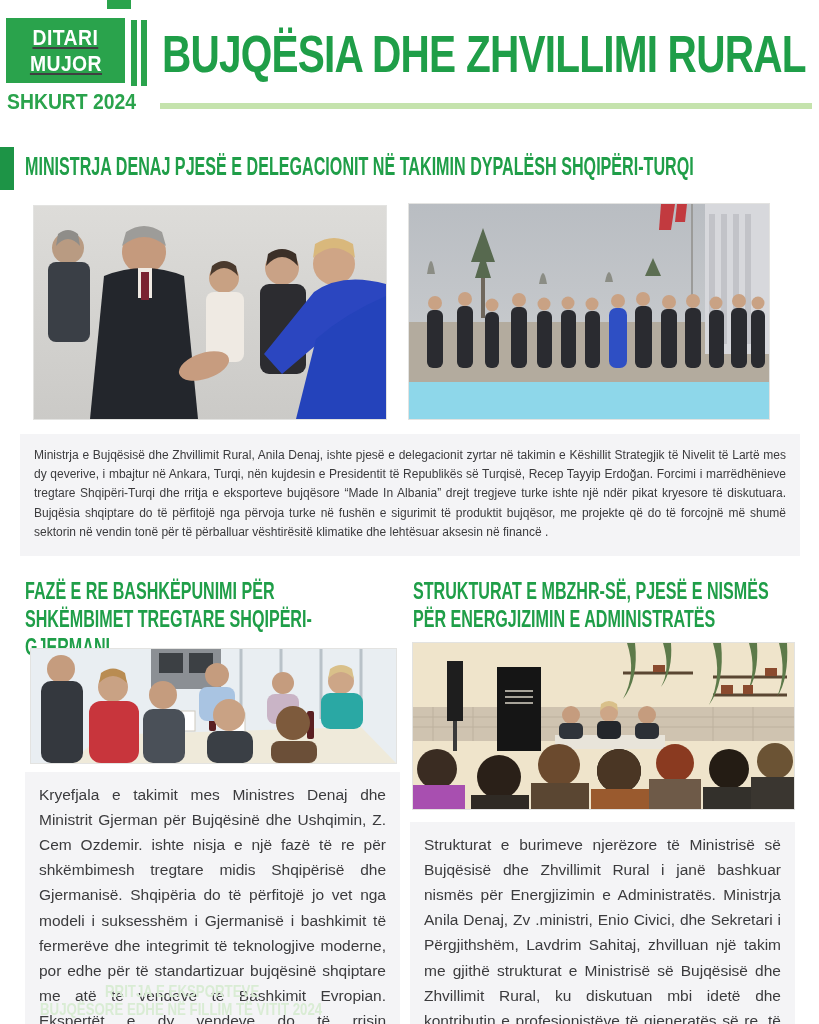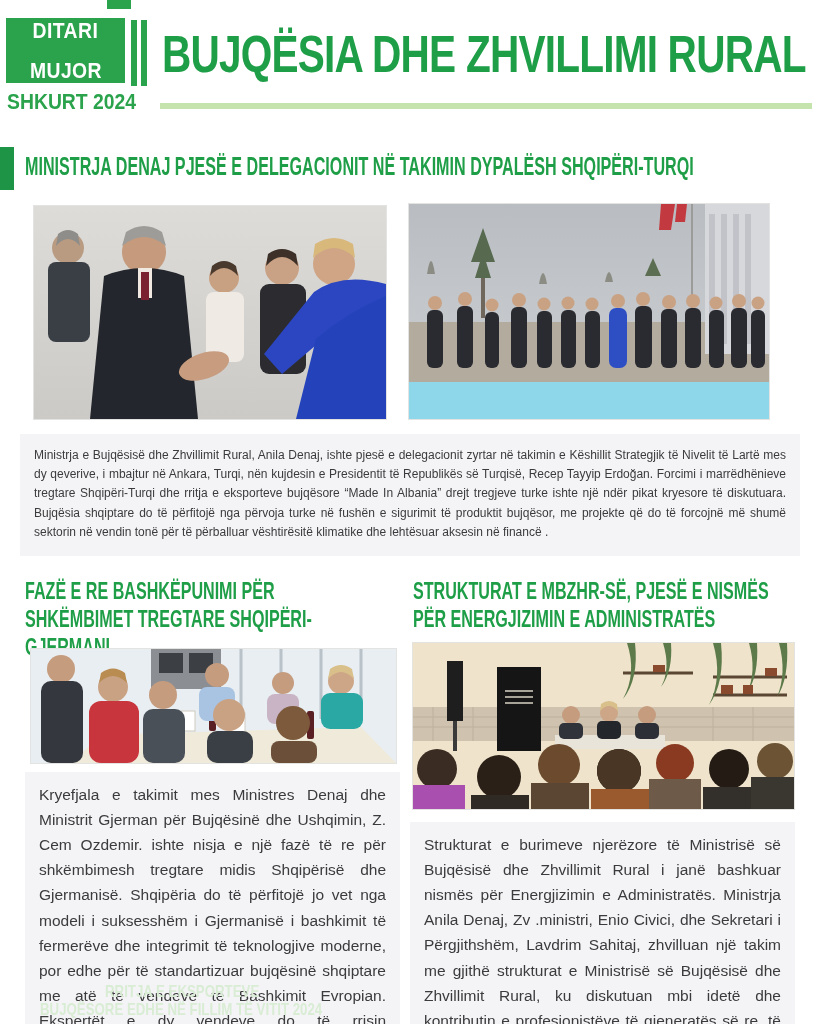--- a/index.html
+++ b/index.html
@@ -4,21 +4,21 @@
 <style>
   html,body{margin:0;padding:0;background:#ffffff;}
   body{width:819px;height:1024px;position:relative;overflow:hidden;
        font-family:"Liberation Sans", sans-serif;color:#3f3f41;}
 
   .abs{position:absolute;}
 
   
   .top-square{left:107px;top:0;width:24px;height:9px;background:#2aa34c;}
   .kicker-box{left:6px;top:18px;width:119px;height:65px;background:#2aa34c;
-              display:flex;flex-direction:column;align-items:center;justify-content:space-between;}
+              display:flex;flex-direction:column;align-items:center;justify-content:center;text-decoration:underline;}
   .kicker-box .line{color:#ffffff;font-weight:bold;font-size:22px;line-height:1.15;
                     transform:scaleX(.88);letter-spacing:.5px;}
   .accent-bar{top:20px;width:6px;height:66px;background:#2aa34c;}
   .bar1{left:131px;} .bar2{left:141px;}
   .issue-date{left:7px;top:89px;font-weight:bold;font-size:22px;color:#2aa34c;
               transform:scaleX(.88);transform-origin:left;white-space:nowrap;}
   .newsletter-title{left:162px;top:24px;width:860px;transform:scaleX(.78);transform-origin:left top;
               font-weight:bold;font-size:52px;color:#1f9e48;letter-spacing:-1px;white-space:nowrap;}
   .divider-line{left:160px;top:103px;width:652px;height:6px;background:#c5e3ad;}
 

